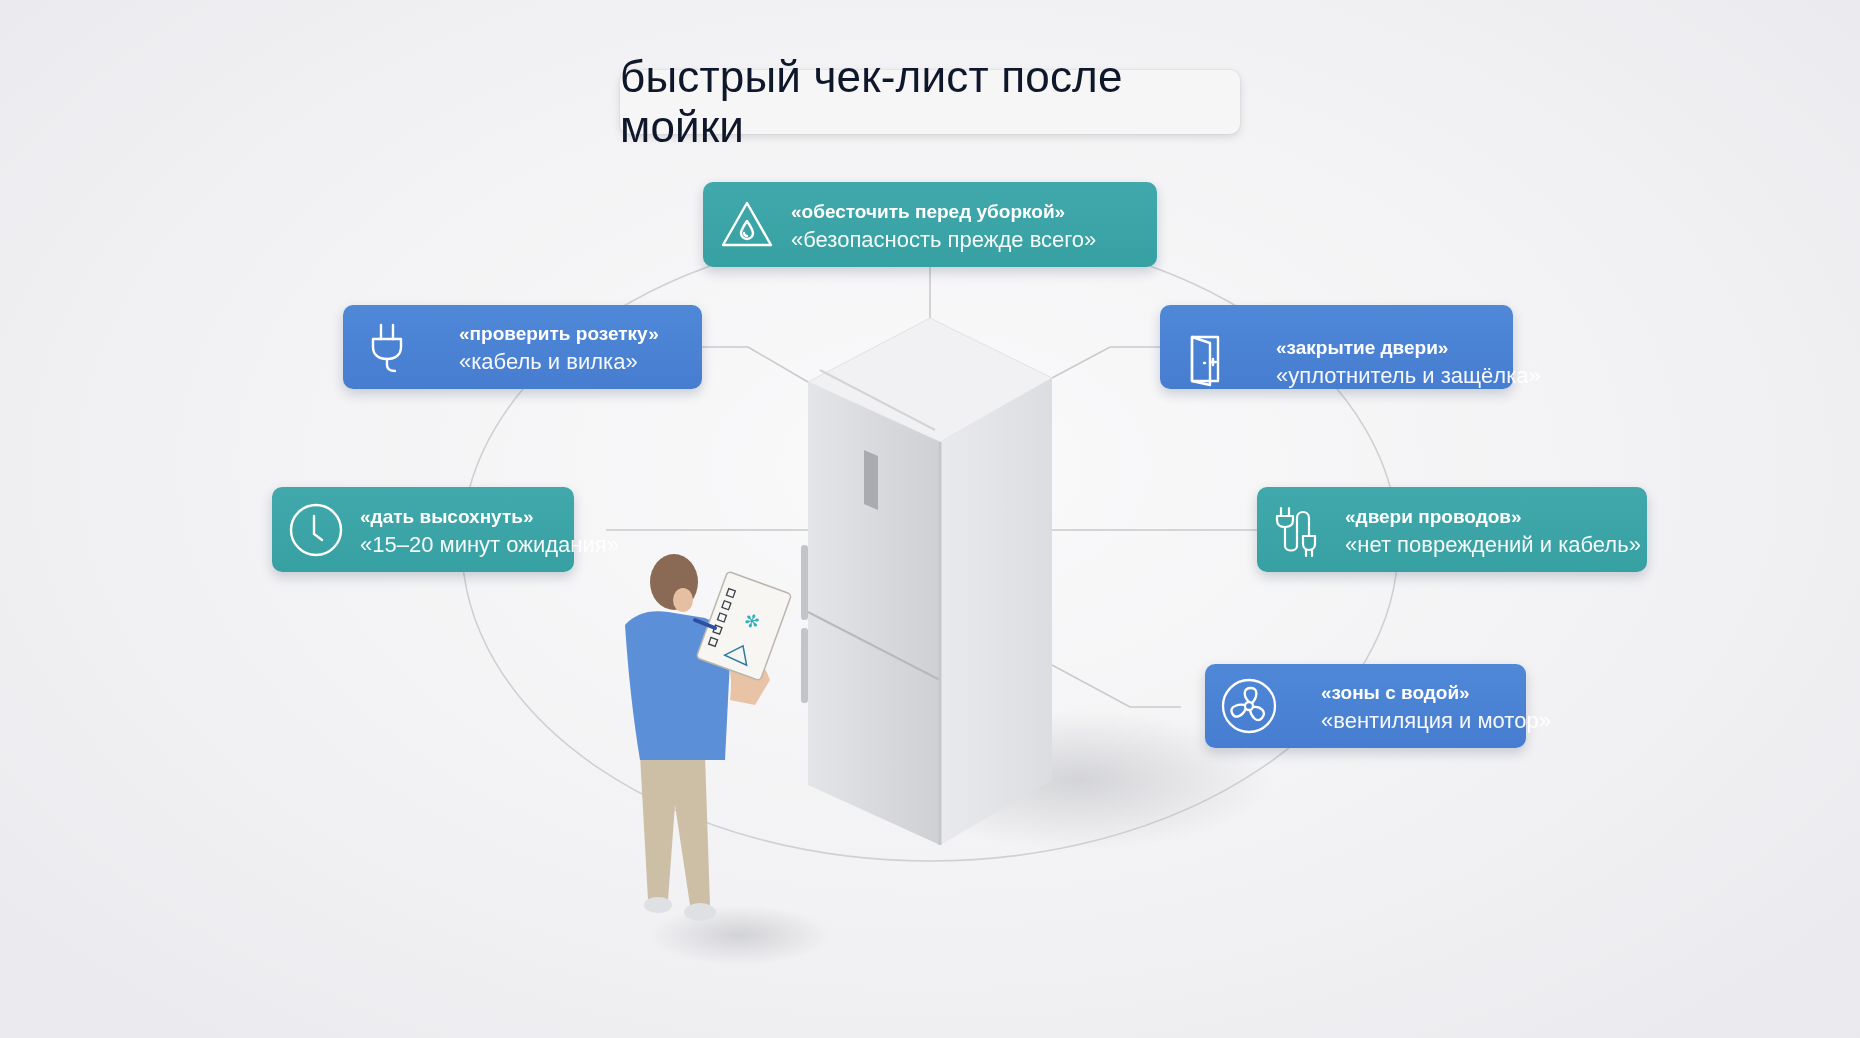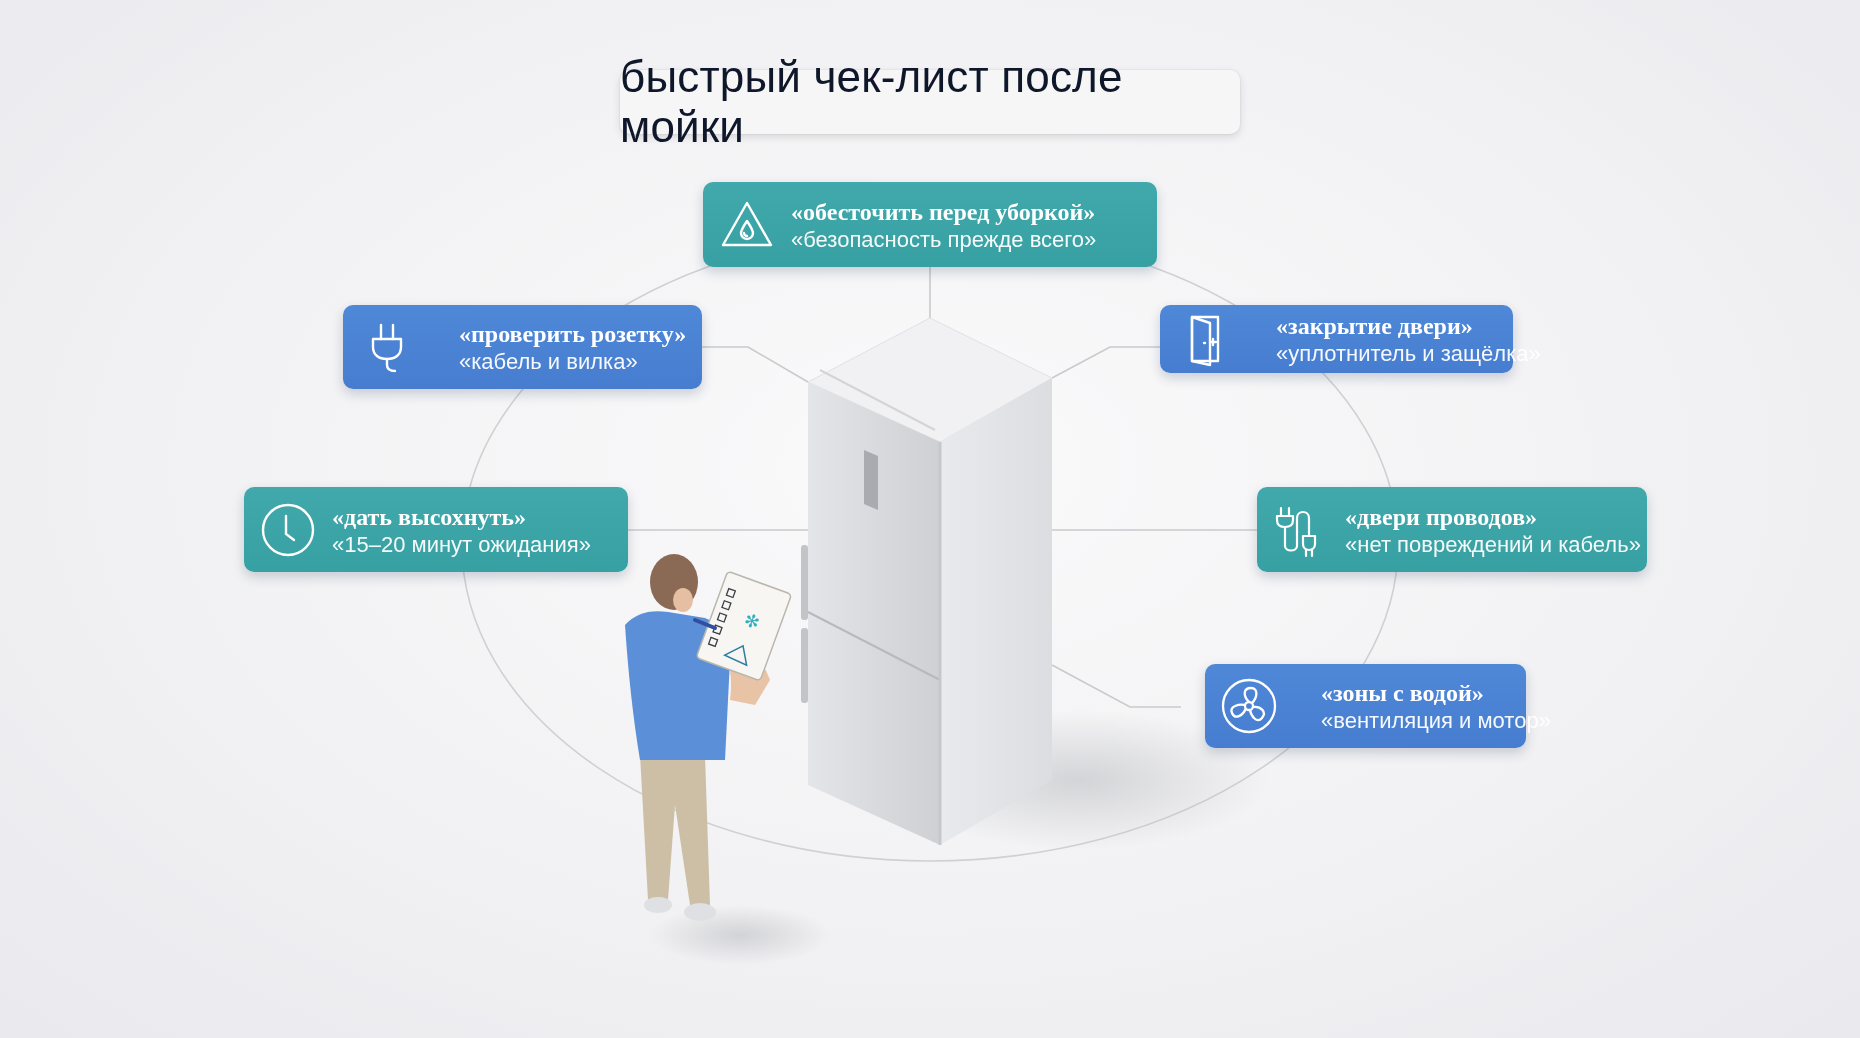--- a/index.html
+++ b/index.html
@@ -22,27 +22,27 @@
   .card {
     position: absolute; border-radius: 10px; color: #fff;
     display: flex; align-items: center;
     box-shadow: 0 5px 12px rgba(40,60,90,0.22);
   }
   .card.teal { background: linear-gradient(180deg, #41a9ab 0%, #37a0a2 100%); }
   .card.blue { background: linear-gradient(180deg, #5088d8 0%, #467dd0 100%); gap: 28px; }
   .card .icon { width: 60px; height: 60px; margin-left: 14px; margin-right: 14px; flex: 0 0 60px; }
   .card .icon svg { width: 60px; height: 60px; display: block; }
   .card .txt { display: flex; flex-direction: column; }
-  .card .main { font-size: 24px; font-weight: 700; line-height: 30px; white-space: nowrap; font-family: Liberation Serif, serif; }
+  .card .main { font-size: 19px; font-weight: 700; line-height: 30px; white-space: nowrap; }
   .card .sub { font-size: 22px; line-height: 26px; white-space: nowrap; opacity: 0.95; }
 
   #card-power { left: 703px; top: 182px; width: 454px; height: 85px; }
   #card-socket { left: 343px; top: 305px; width: 359px; height: 84px; }
-  #card-door { left: 1160px; top: 305px; width: 353px; height: 68px; }
-  #card-dry { left: 244px; top: 487px; width: 384px; height: 85px; }
+  #card-door { left: 1160px; top: 305px; width: 353px; height: 84px; align-items: flex-end; }
+  #card-dry { left: 272px; top: 487px; width: 302px; height: 85px; }
   #card-wires { left: 1257px; top: 487px; width: 390px; height: 85px; }
   #card-water { left: 1181px; top: 664px; width: 321px; height: 84px; margin-left: 24px; }
 
   .illus { position: absolute; left: 0; top: 0; width: 1860px; height: 1038px; pointer-events: none; }
 </style>
 </head>
 <body>
 
 <div class="stage">
 

